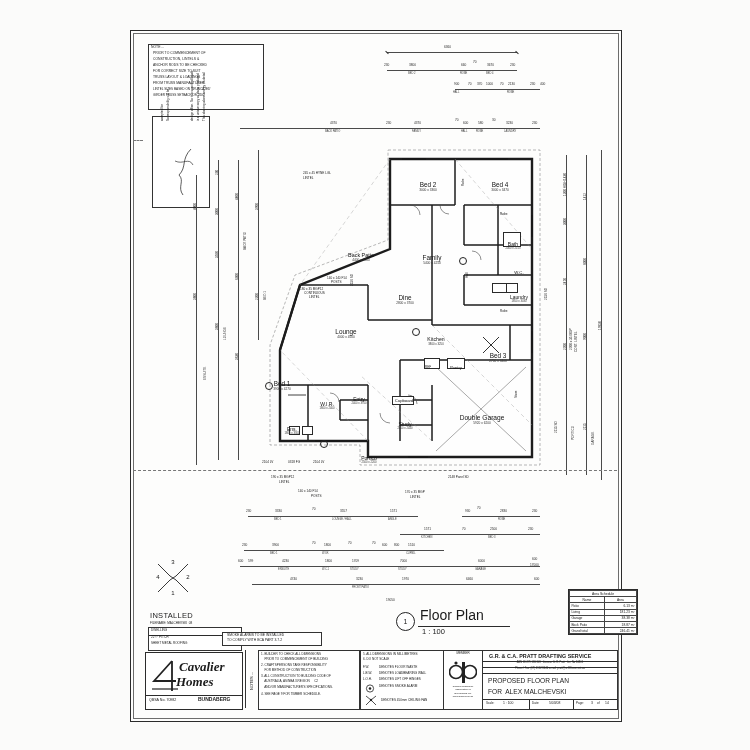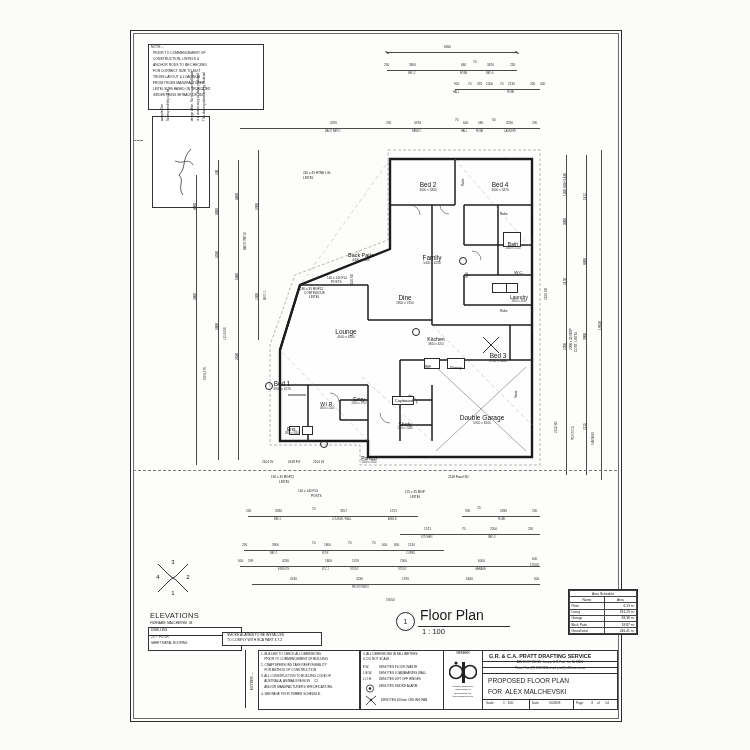--- a/index.html
+++ b/index.html
@@ -457,29 +457,40 @@
         <line x1="20" y1="18" x2="26" y2="22"></line>
           <line x1="26" y1="18" x2="20" y2="22"></line>
       </g>
     </svg>
     <div class="t md ctr" style="left:19px;top:32px;width:8px;">1</div>
     <div class="t md ctr" style="left:34px;top:16px;width:8px;">2</div>
     <div class="t md ctr" style="left:19px;top:1px;width:8px;">3</div>
     <div class="t md ctr" style="left:4px;top:16px;width:8px;">4</div>
   </div>
 
-  <div class="t" style="left:150px;top:612px;font-size:7.5px;letter-spacing:0.3px;">ELEVATIONS</div>
+  <div class="t" style="left:150px;top:612px;font-size:7.5px;letter-spacing:0.3px;">INSTALLED</div>
   <div class="t tiny" style="left:150px;top:622px;">FILENAME: MALCHEVSKI_08</div>
   <div class="box" style="left:148px;top:627px;width:92px;height:22px;">
     <div class="t tiny" style="left:2px;top:1px;">DWELLING</div>
     <div class="hr" style="left:0px;top:7px;width:92px;"></div>
     <div class="t tiny" style="left:2px;top:8px;">22½° PITCH</div>
     <div class="t tiny" style="left:2px;top:14px;">SHEET METAL ROOFING</div>
   </div>
 
+  <div class="logo" style="left:145px;top:652px;width:96px;height:56px;">
+    <svg style="position:absolute;left:4px;top:6px;" width="30" height="34">
+      <path d="M22 2 L4 22 L26 22 M22 2 L22 32" stroke="#222" stroke-width="1.8" fill="none"></path>
+      <path d="M2 30 L28 30" stroke="#222" stroke-width="1.2"></path>
+    </svg>
+    <div class="logoword" style="position:absolute;left:33px;top:6px;font-size:13px;color:#1c1c1c;">Cavalier</div>
+    <div class="logoword" style="position:absolute;left:30px;top:21px;font-size:13px;color:#1c1c1c;">Homes</div>
+    <div class="hr" style="left:0px;top:42px;width:96px;"></div>
+    <div class="t tiny" style="left:3px;top:45px;font-size:3.6px;">QBSA No. 70982</div>
+    <div class="t" style="left:52px;top:44px;font-size:5px;font-weight:bold;">BUNDABERG</div>
+  </div>
 
   <div class="box" style="left:222px;top:632px;width:98px;height:12px;">
     <div class="t tiny" style="left:4px;top:1px;font-size:3.4px;">SMOKE ALARMS TO BE INSTALLED</div>
     <div class="t tiny" style="left:4px;top:6px;font-size:3.4px;">TO COMPLY WITH BCA PART 3.7.2</div>
   </div>
 
   <div class="box" style="left:245px;top:650px;width:2px;height:58px;border-right:none;border-top:none;border-bottom:none;"></div>
   <div class="t tiny rot90" style="left:250px;top:690px;font-size:4px;">NOTES ...</div>
   <div class="box" style="left:258px;top:650px;width:100px;height:58px;">
     <div class="t tiny" style="left:2px;top:2px;font-size:3.1px;">1. BUILDER TO CHECK ALL DIMENSIONS</div>

